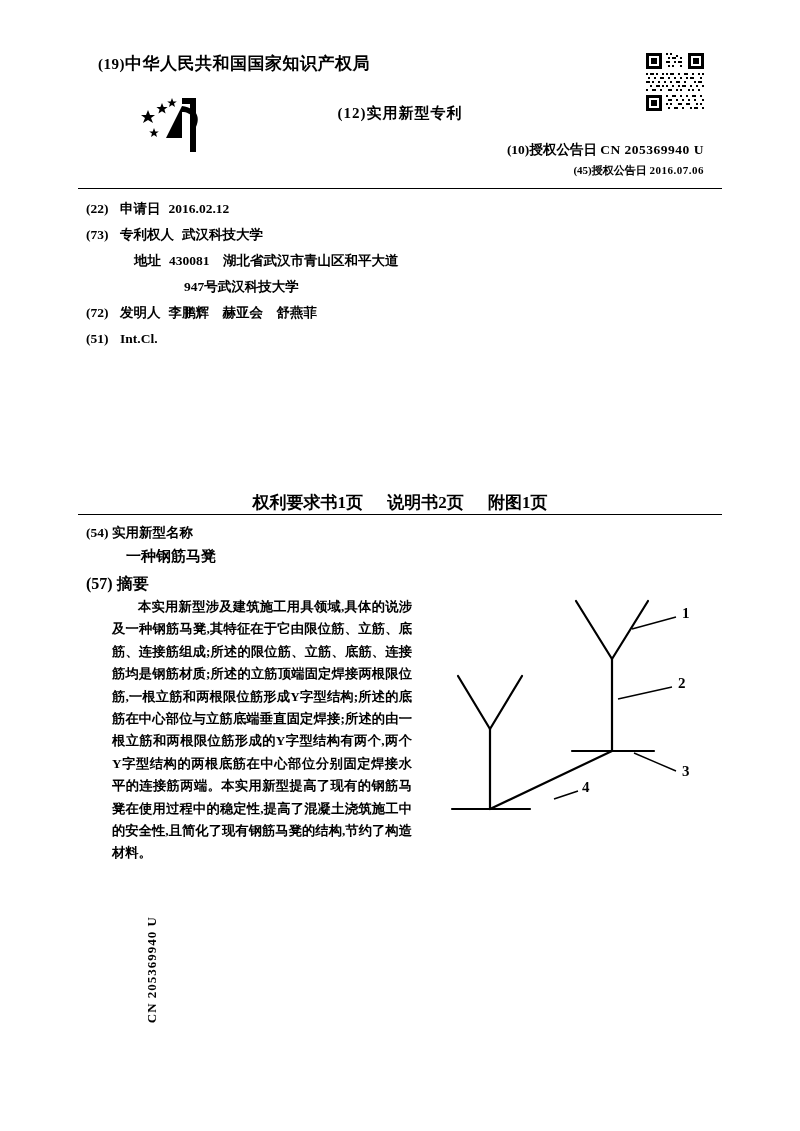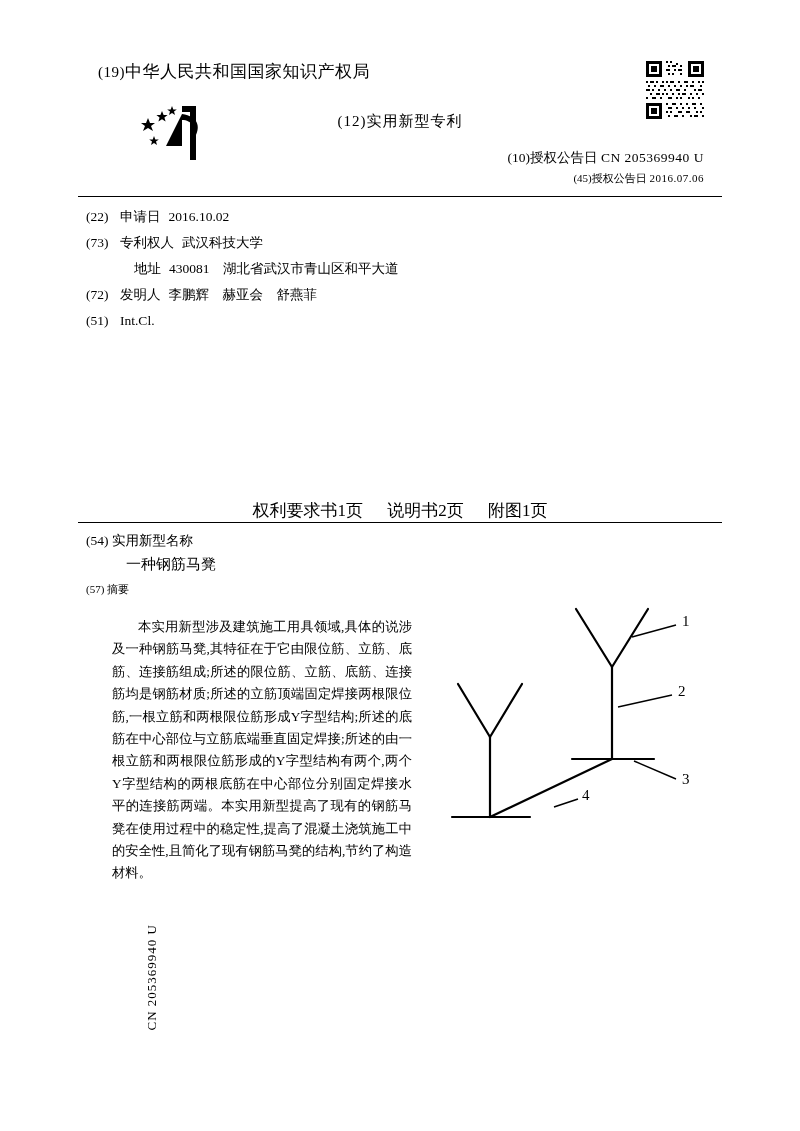--- a/index.html
+++ b/index.html
@@ -17,23 +17,24 @@
   }
   .page {
     position: absolute;
     left: 0; top: 0;
     width: 800px;
     height: 1131px;
   }
   .sheet {
     position: absolute;
     left: 78px;
-    top: 44px;
+    top: 36px;
     width: 644px;
     height: 1040px;
+    font-weight: bold;
   }
 
   
   .office-line {
     position: absolute;
     left: 20px;
     top: 16px;
     font-size: 17px;
     letter-spacing: 0.5px;
     white-space: nowrap;
@@ -162,33 +163,32 @@
   .title-name {
     position: absolute;
     left: 48px;
     top: 511px;
     font-size: 15px;
   }
   .abs-head {
     position: absolute;
     left: 8px;
     top: 538px;
-    font-size: 11px;
+    font-size: 16px;
   }
   .abs-body {
     position: absolute;
     left: 34px;
     top: 560px;
     width: 300px;
     font-size: 13.3px;
     line-height: 22.4px;
     text-align: justify;
     text-justify: inter-ideograph;
     text-indent: 26px;
-    margin-top: 12px;
   }
 
   
   .figure {
     position: absolute;
     left: 348px;
     top: 545px;
     width: 290px;
     height: 260px;
   }
@@ -347,27 +347,30 @@
     </div>
     <div class="pub-date">
       <span>(45)</span><span>授权公告日</span>
       <span class="mono">2016.07.06</span>
     </div>
 
     <div class="rule-top"></div>
 
     <div class="bib">
       <div class="row">
-        <span class="code">(22)</span><span class="lbl">申请日</span><span class="val">2016.10.02</span>
+        <span class="code">(22)</span><span class="lbl">申请日</span><span class="val">2016.02.12</span>
       </div>
       <div class="row">
         <span class="code">(73)</span><span class="lbl">专利权人</span><span class="val">武汉科技大学</span>
       </div>
       <div class="row indent1">
         <span class="lbl">地址</span><span class="val">430081　湖北省武汉市青山区和平大道</span>
+      </div>
+      <div class="row indent2">
+        <span>947号武汉科技大学</span>
       </div>
       <div class="row">
         <span class="code">(72)</span><span class="lbl">发明人</span><span class="val">李鹏辉　赫亚会　舒燕菲</span>
       </div>
       <div class="row">
         <span class="code">(51)</span><span class="lbl">Int.Cl.</span>
       </div>
     </div>
 
     <div class="counts">

